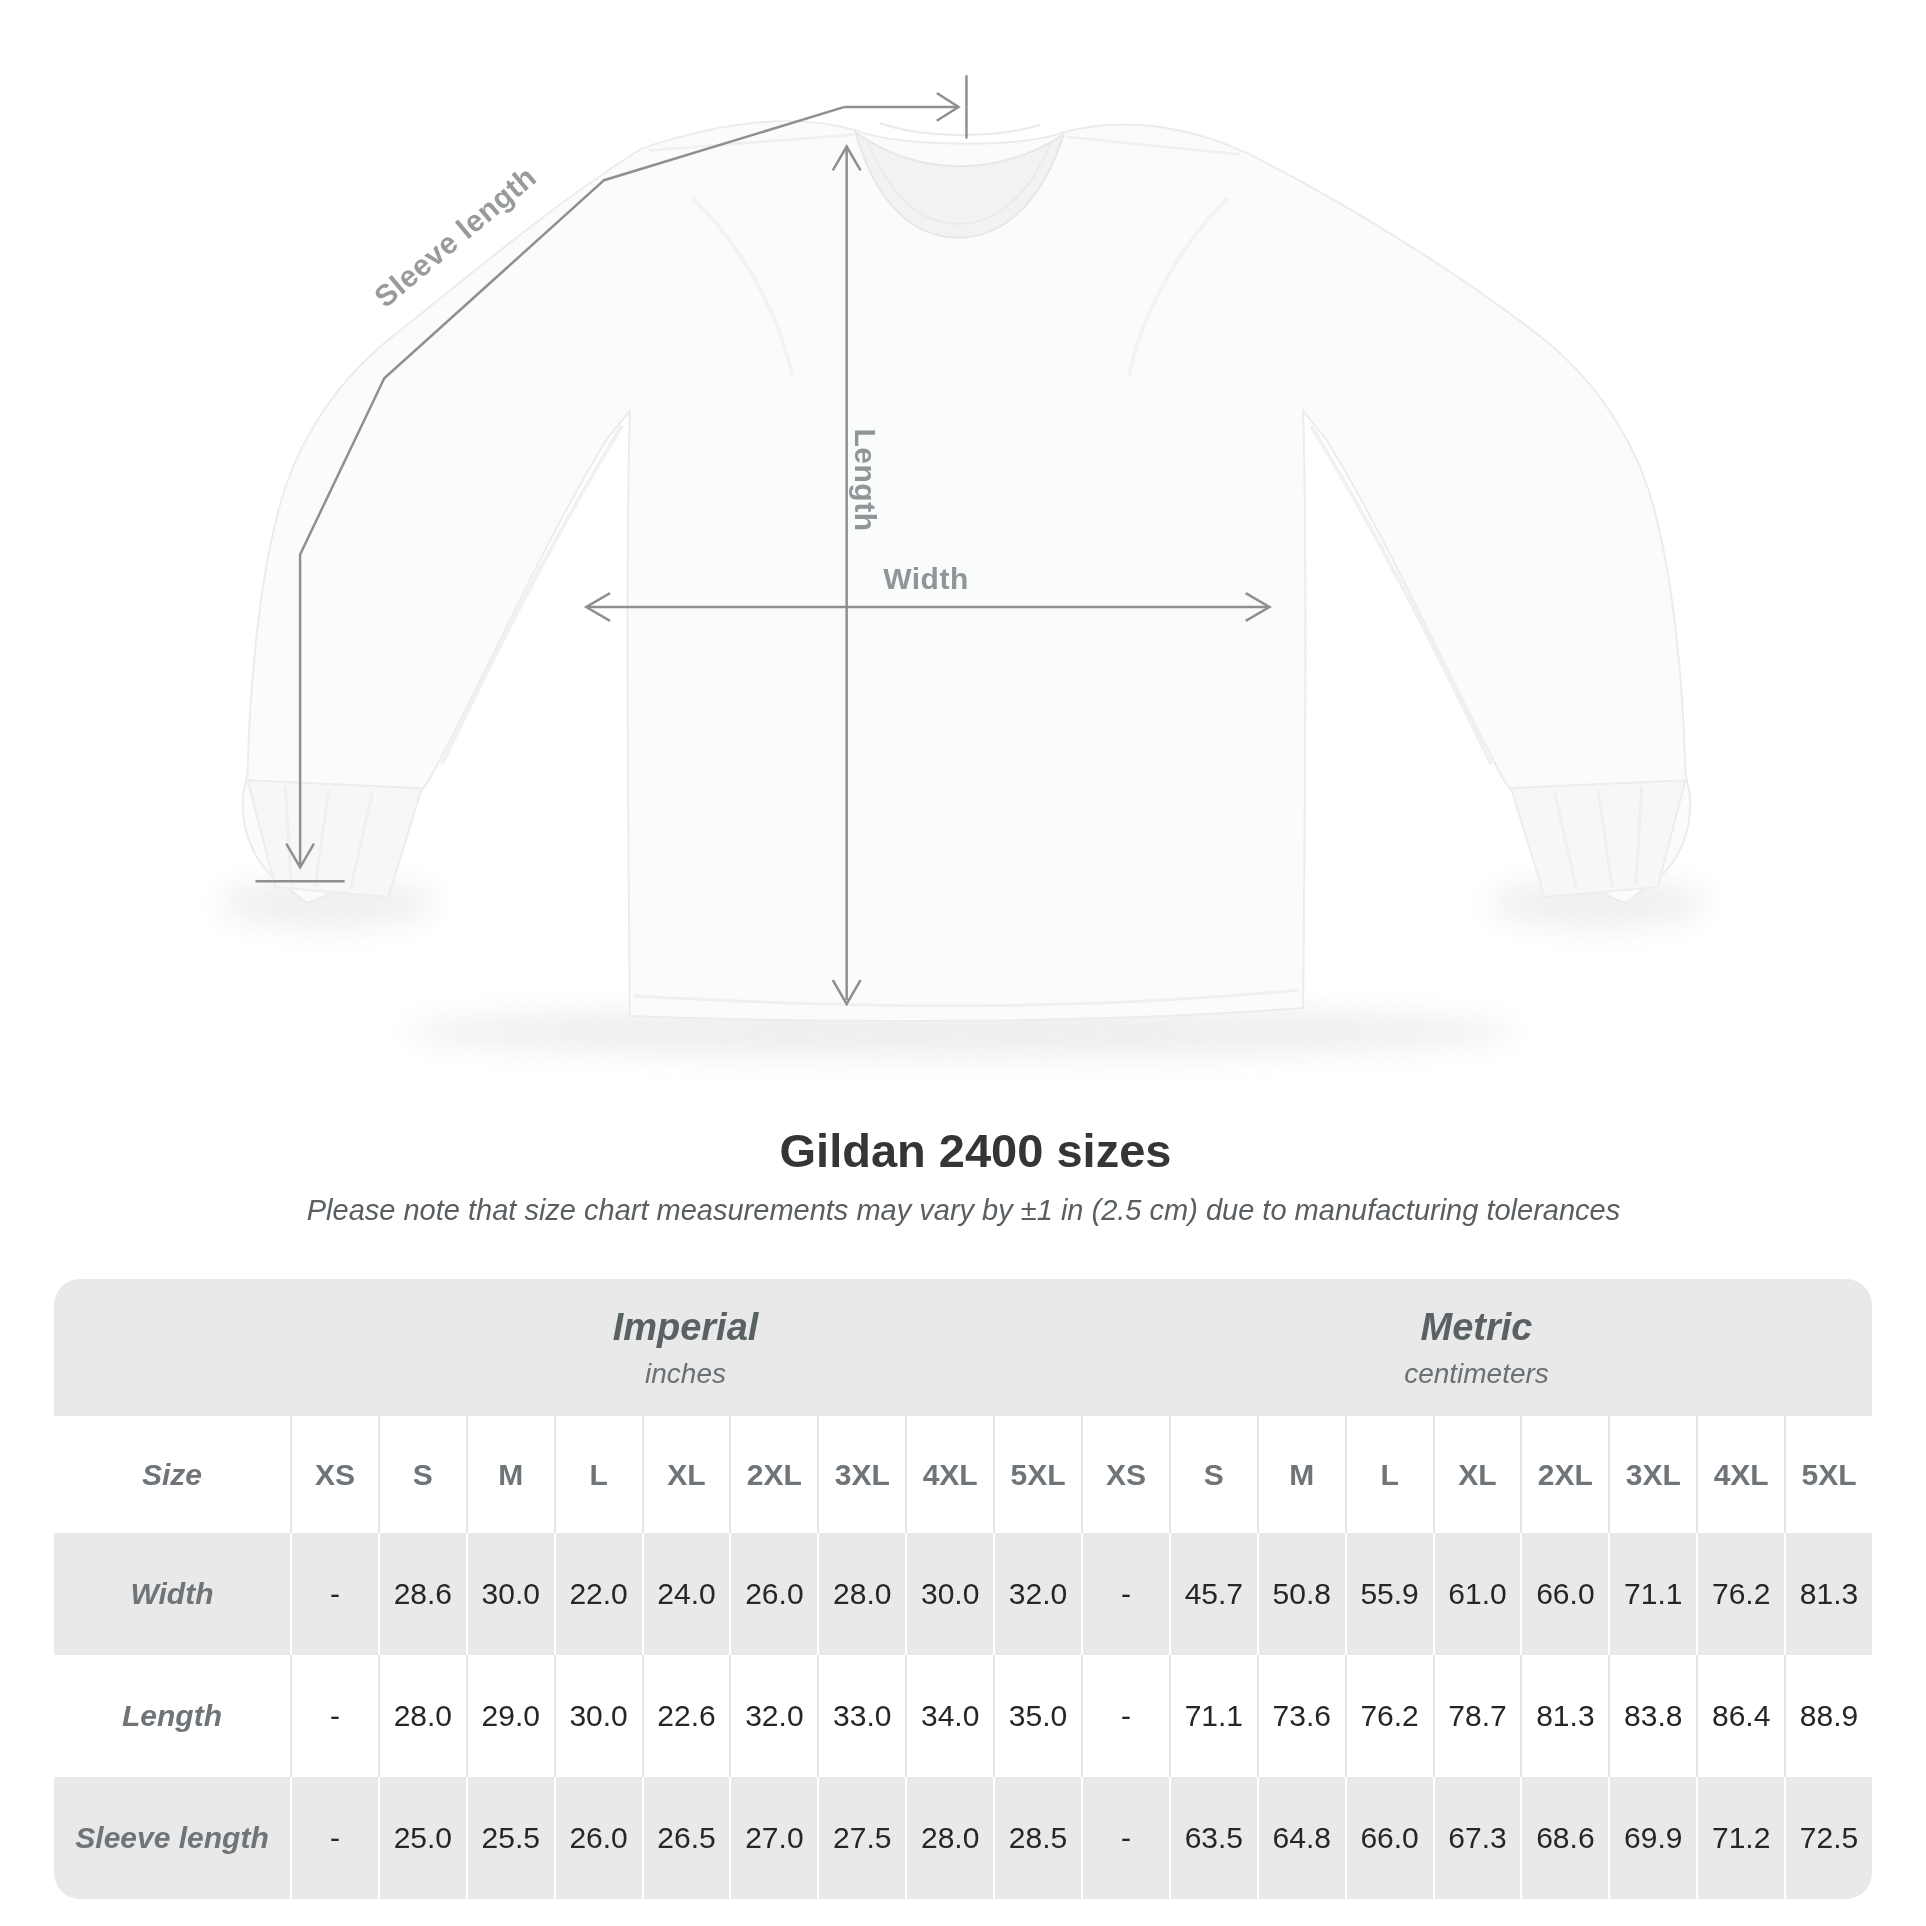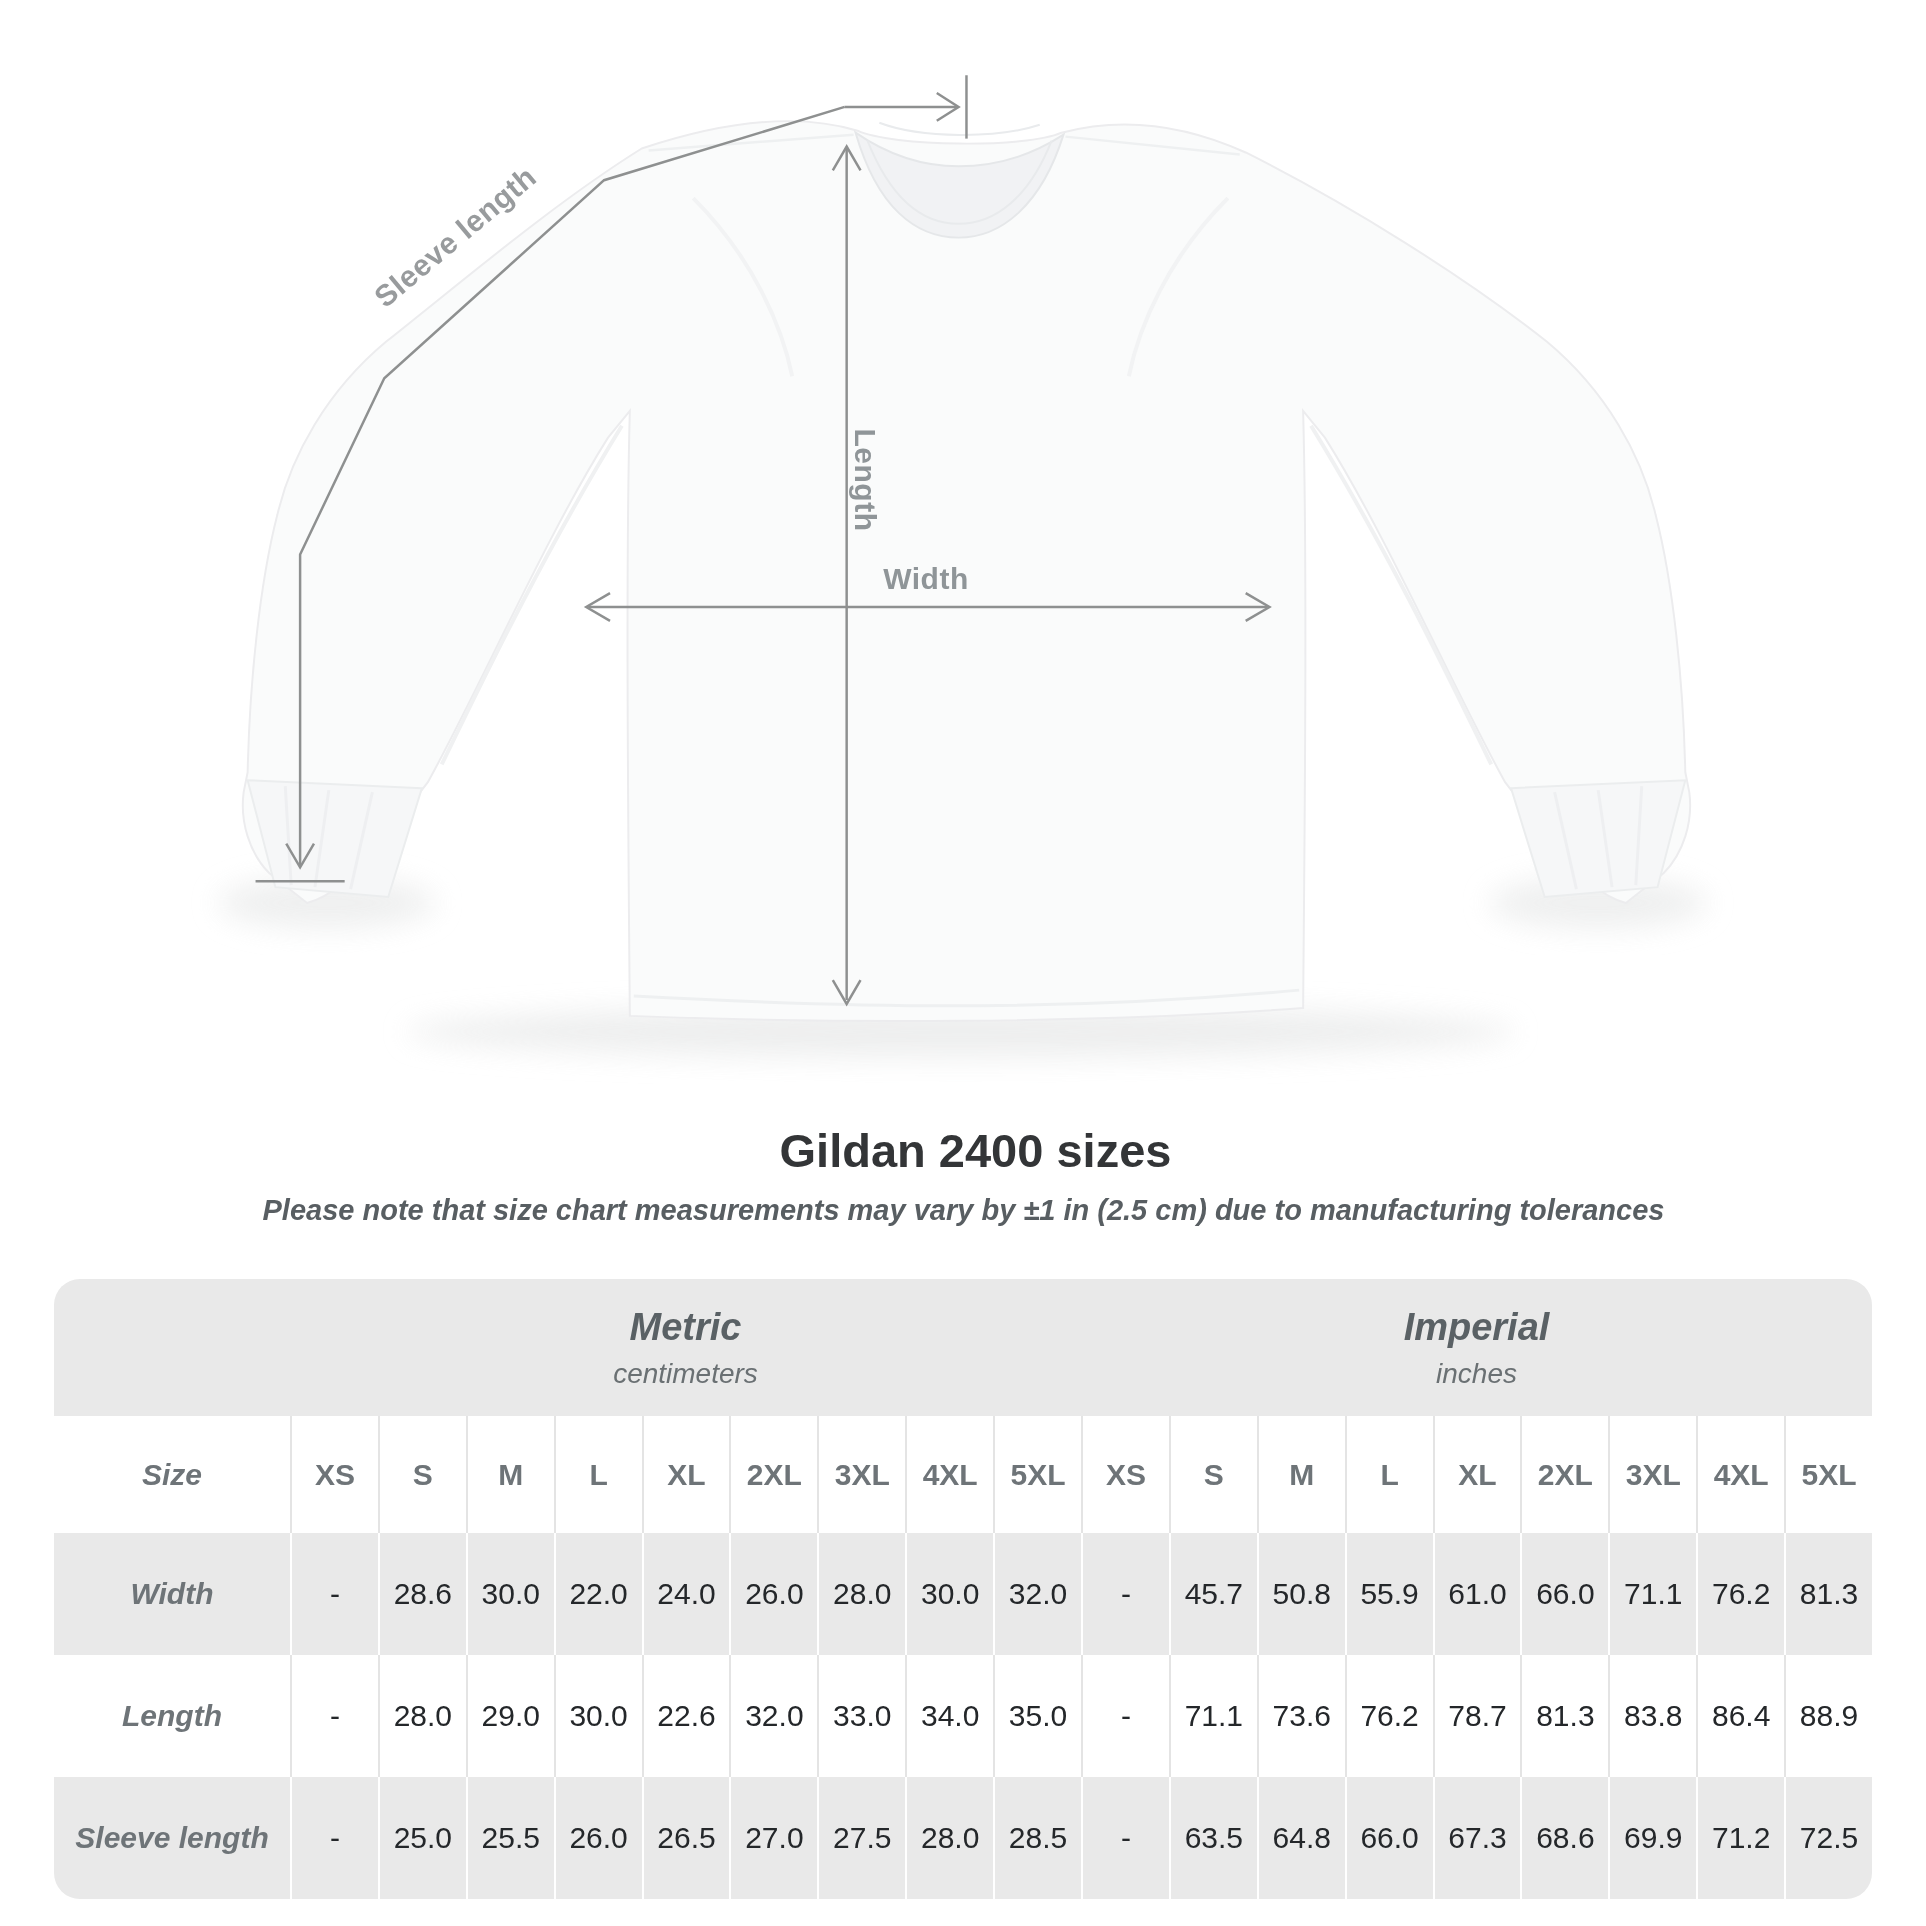--- a/index.html
+++ b/index.html
@@ -12,21 +12,21 @@
   .diagram svg{position:absolute;left:0;top:0;}
   .meas-label{position:absolute;font-weight:bold;color:#989b9d;letter-spacing:0.5px;
     text-align:center;font-size:30px;}
   .meas-label.sleeve{left:297px;top:220px;width:317px;transform:rotate(-40deg);}
   .meas-label.length{left:766px;top:463px;width:198px;transform:rotate(90deg);color:#8f9598;}
   .meas-label.width{left:827px;top:562px;width:198px;color:#8f9598;}
   
   .page-title{position:absolute;left:0;top:1111px;width:1927px;text-align:center;
     font-size:47px;font-weight:bold;color:#333537;margin:12px;}
   .page-subtitle{position:absolute;left:0;top:1194px;width:1927px;text-align:center;
-    font-style:italic;font-size:29px;color:#585e62;margin:0;font-weight:bold;}
+    font-style:italic;font-size:29px;color:#585e62;margin:0;}
   
   .size-table{position:absolute;left:54px;top:1279px;width:1818px;}
   .band{display:flex;height:137px;background:#e9e9e9;border-radius:26px 26px 0 0;}
   .band .spacer{width:236px;}
   .band .group{flex:1;display:flex;flex-direction:column;align-items:center;justify-content:center;gap:9px;}
   .group-title{font-size:38px;font-weight:bold;font-style:italic;color:#5a6165;}
   .group-unit{font-size:28px;font-style:italic;color:#6a7073;}
   .hrow,.trow{display:grid;grid-template-columns:236px repeat(18,1fr);}
   .hrow{height:117px;background:#ffffff;}
   .trow{height:122px;}
@@ -126,26 +126,26 @@
   <div class="meas-label width">Width</div>
 </div>
 
 <h1 class="page-title">Gildan 2400 sizes</h1>
 <p class="page-subtitle">Please note that size chart measurements may vary by ±1 in (2.5 cm) due to manufacturing tolerances</p>
 
 <div class="size-table">
   <div class="band">
     <div class="spacer"></div>
     <div class="group">
+      <div class="group-title">Imperial</div>
+      <div class="group-unit">inches</div>
+    </div>
+    <div class="group">
       <div class="group-title">Metric</div>
       <div class="group-unit">centimeters</div>
-    </div>
-    <div class="group">
-      <div class="group-title">Imperial</div>
-      <div class="group-unit">inches</div>
     </div>
   </div>
   <div class="hrow">
       <div class="cell label">Size</div>
       <div class="cell head">XS</div>
       <div class="cell head">S</div>
       <div class="cell head">M</div>
       <div class="cell head">L</div>
       <div class="cell head">XL</div>
       <div class="cell head">2XL</div>

